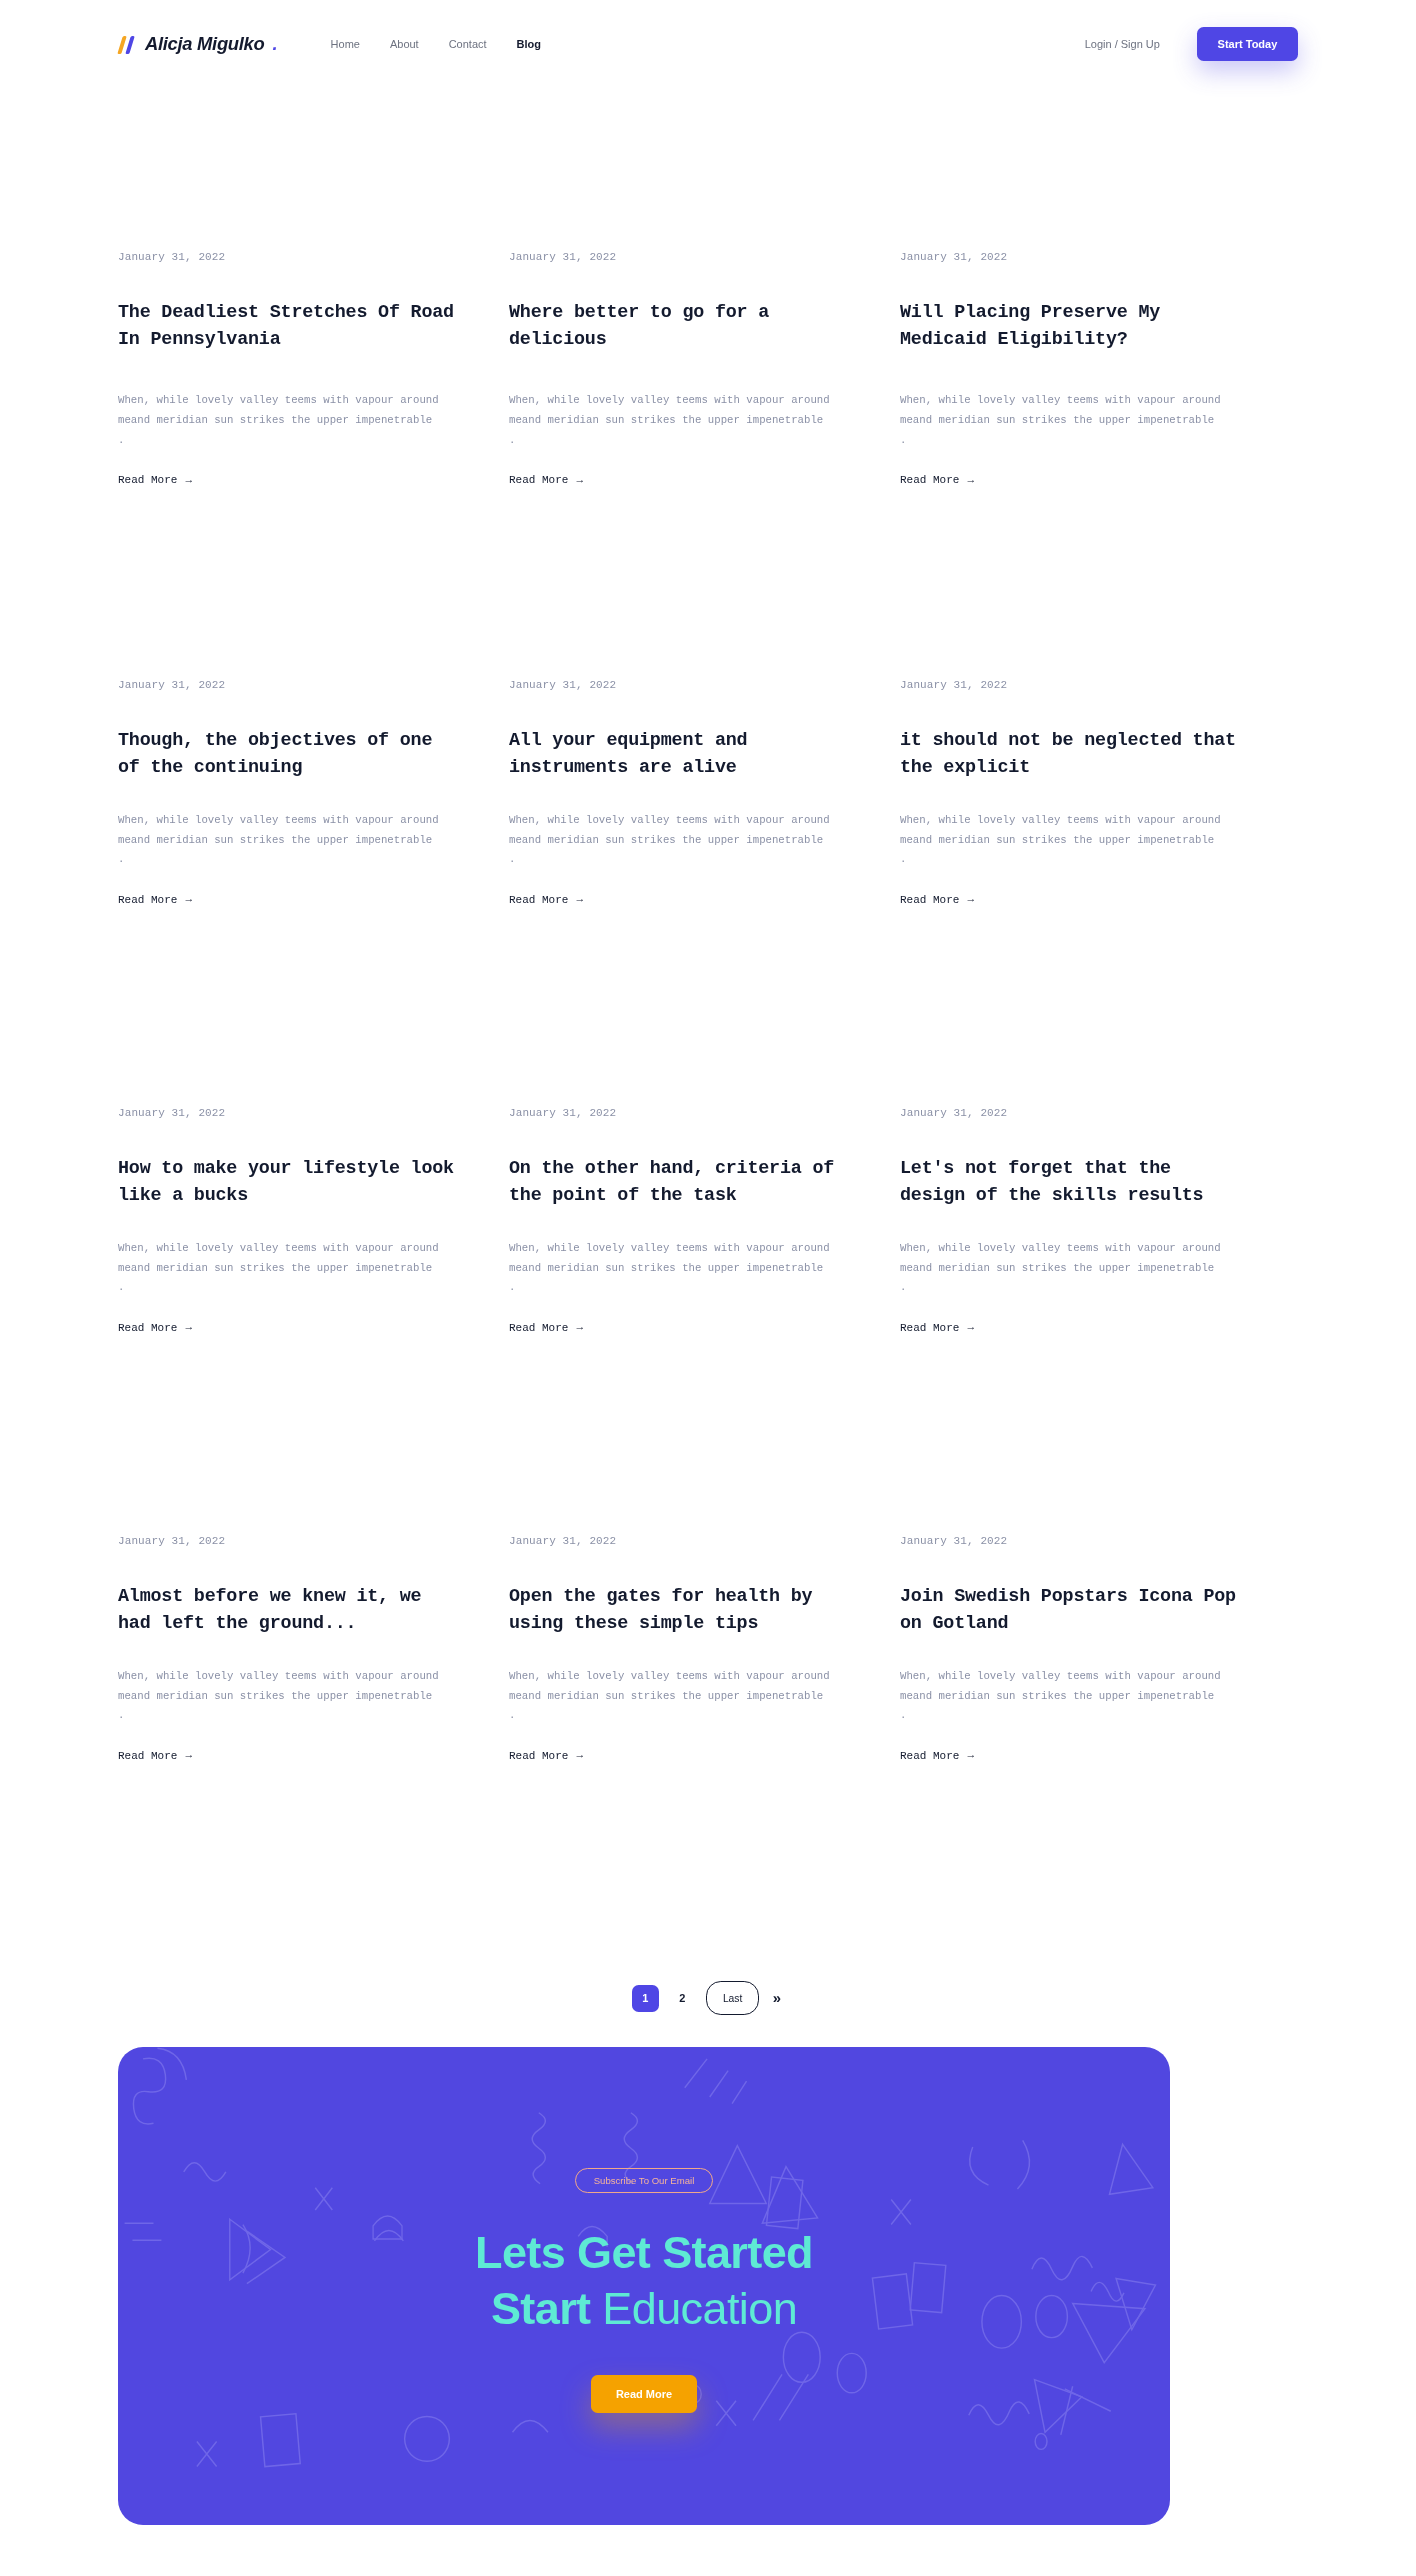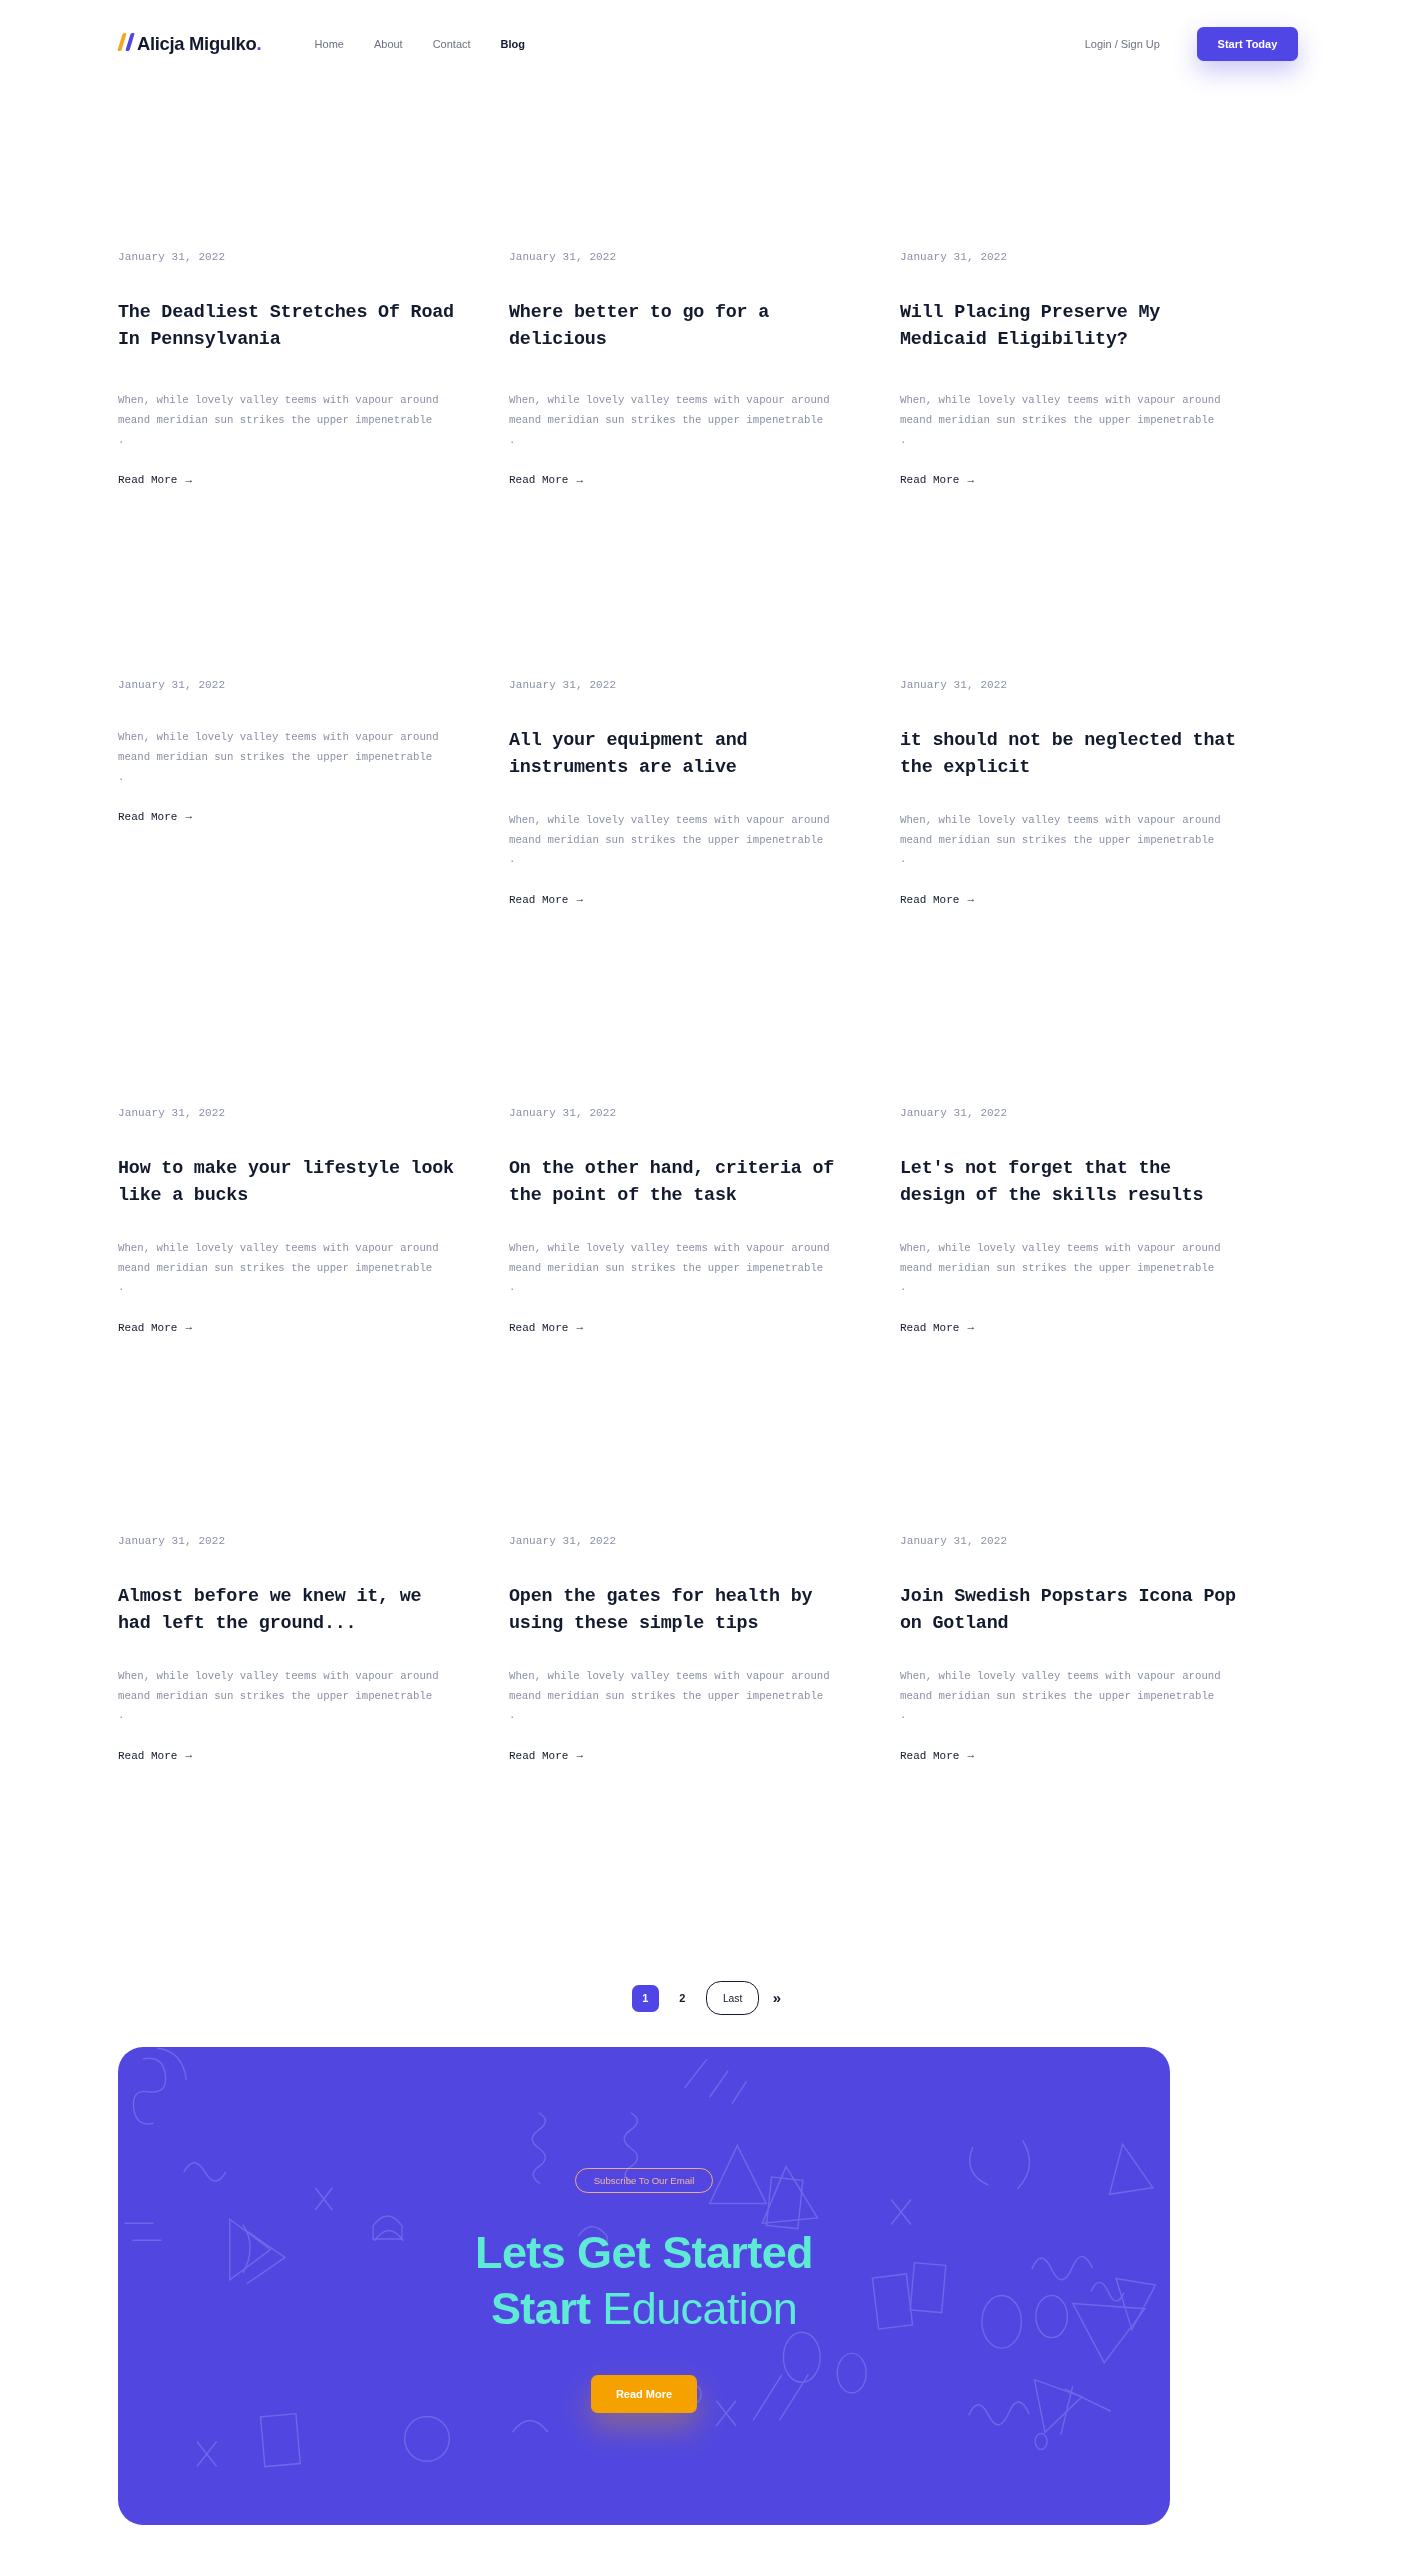--- a/index.html
+++ b/index.html
@@ -17,23 +17,24 @@
   .site-header {
     width: 1416px;
     height: 87px;
     display: flex;
     align-items: center;
     padding: 0 118px 0 118px;
     position: relative;
   }
   .brand {
     display: flex;
-    align-items: flex-start;
-    gap: 0;
-    cursor: pointer;
+    align-items: flex-end;
+    gap: 8px;
+    cursor: pointer;
+    font-style: italic;
   }
   .brand-slashes {
     display: inline-block;
     width: 19px;
     height: 18.4px;
     position: relative;
   }
   .brand-slashes i {
     position: absolute;
     top: 0;
@@ -313,20 +314,21 @@
       <h2 class="post-title">Will Placing Preserve My Medicaid Eligibility?</h2>
       <p class="post-excerpt">When, while lovely valley teems with vapour around meand meridian sun strikes the upper impenetrable .</p>
       <a class="post-readmore" href="#">
         <span>Read More</span>
         <span class="arrow">→</span>
       </a>
     </article>
 
     <article class="post-card tight">
       <div class="post-date">January 31, 2022</div>
+      <h2 class="post-title">Though, the objectives of one of the continuing</h2>
       <p class="post-excerpt">When, while lovely valley teems with vapour around meand meridian sun strikes the upper impenetrable .</p>
       <a class="post-readmore" href="#">
         <span>Read More</span>
         <span class="arrow">→</span>
       </a>
     </article>
 
     <article class="post-card tight">
       <div class="post-date">January 31, 2022</div>
       <h2 class="post-title">All your equipment and instruments are alive</h2>

